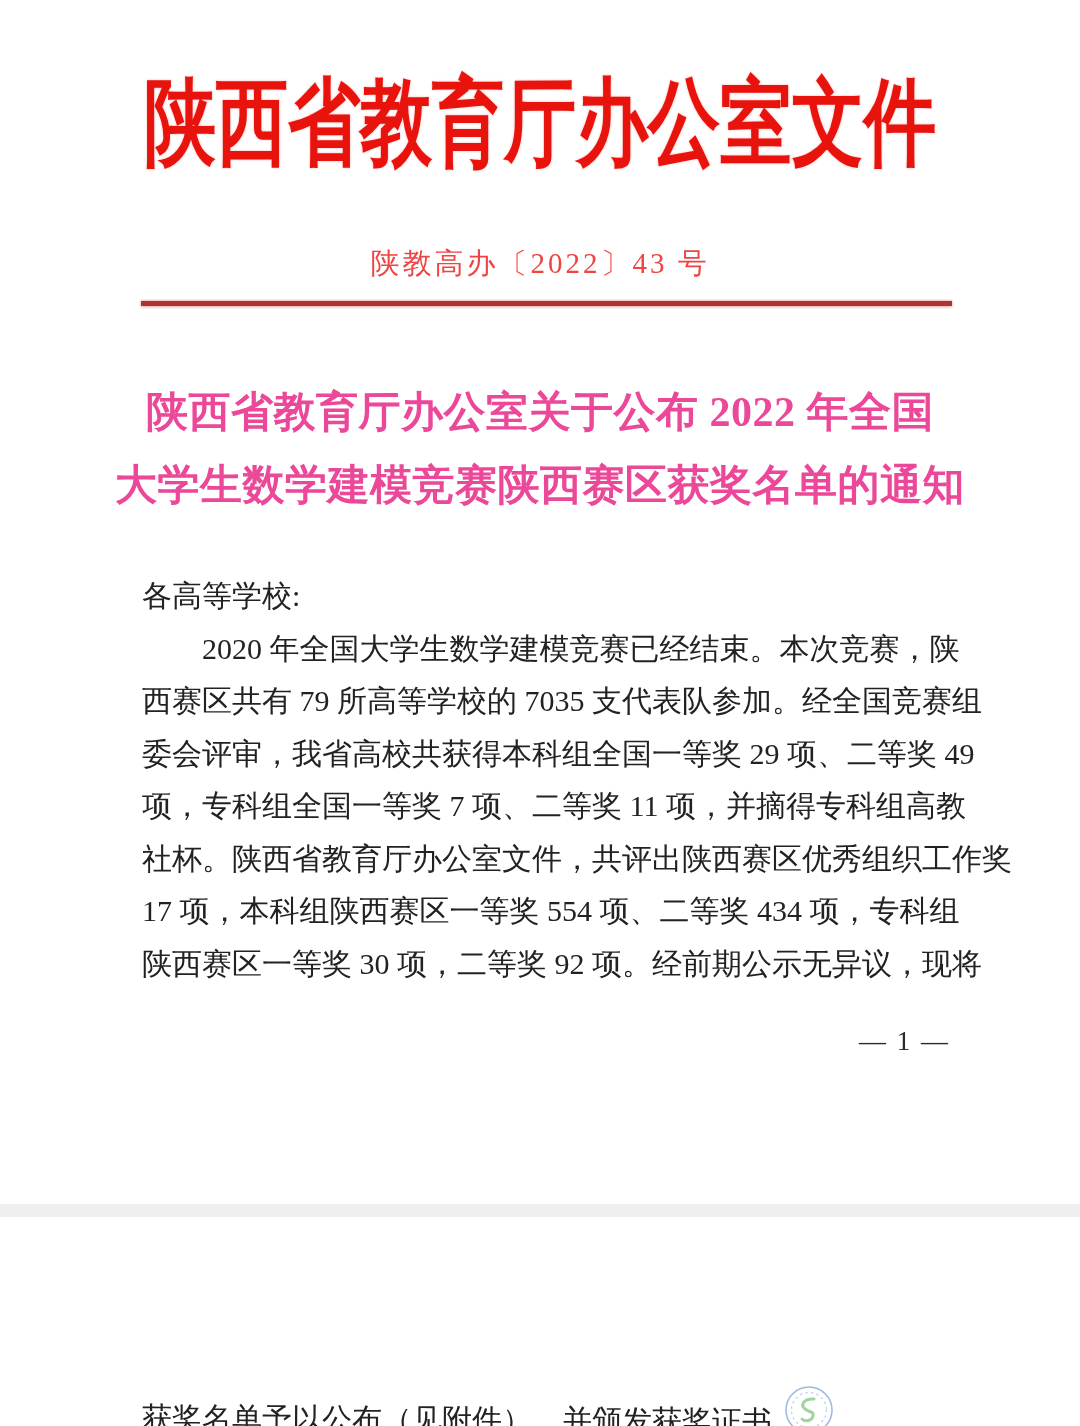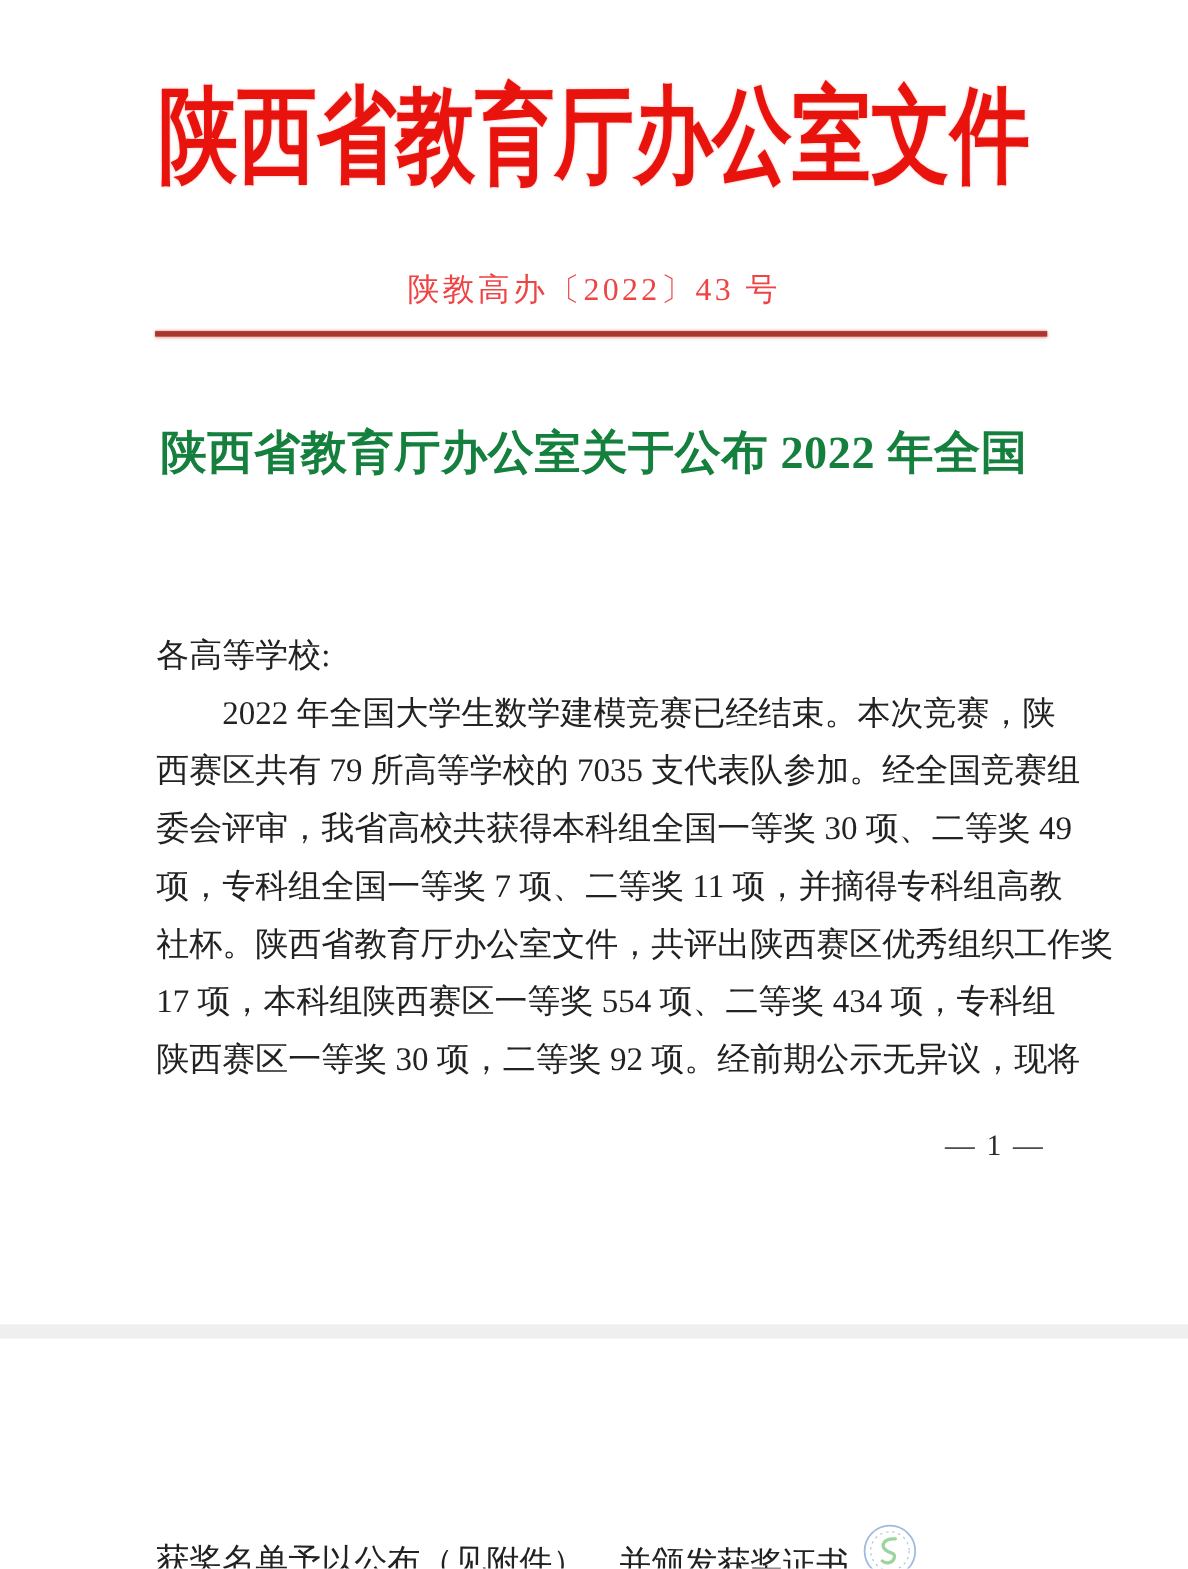--- a/index.html
+++ b/index.html
@@ -29,21 +29,21 @@
   
   .red-rule {
     position:absolute; top:287px; left:141px; width:811px; height:5px;
     background:#aa3631;
     box-shadow:0 1px 3px rgba(201,90,80,0.55), 0 -1px 2px rgba(201,90,80,0.35);
   }
 
   
   .doc-title {
     position:absolute; top:362px; left:65px; width:950px;
-    text-align:center; font-size:42px; font-weight:bold; color:#15803d;
+    text-align:center; font-size:42px; font-weight:bold; color:#ec4899;
     line-height:73px; letter-spacing:0.5px;
   }
 
   
   .body-block {
     position:absolute; top:556px; left:142px; width:810px;
     font-size:30px; color:#222;
   }
   .body-line {
     height:52.5px; line-height:52.5px; white-space:nowrap;
@@ -83,27 +83,28 @@
 <div class="page">
 
   <div class="letterhead">陕西省教育厅办公室文件</div>
 
   <div class="doc-number">陕教高办〔2022〕43 号</div>
 
   <div class="red-rule"></div>
 
   <div class="doc-title">
     <div>陕西省教育厅办公室关于公布 2022 年全国</div>
+    <div>大学生数学建模竞赛陕西赛区获奖名单的通知</div>
   </div>
 
   <div class="body-block">
     <div class="body-line salutation">各高等学校:</div>
-    <div class="body-line indent">2022 年全国大学生数学建模竞赛已经结束。本次竞赛，陕</div>
+    <div class="body-line indent">2020 年全国大学生数学建模竞赛已经结束。本次竞赛，陕</div>
     <div class="body-line">西赛区共有 79 所高等学校的 7035 支代表队参加。经全国竞赛组</div>
-    <div class="body-line">委会评审，我省高校共获得本科组全国一等奖 30 项、二等奖 49</div>
+    <div class="body-line">委会评审，我省高校共获得本科组全国一等奖 29 项、二等奖 49</div>
     <div class="body-line">项，专科组全国一等奖 7 项、二等奖 11 项，并摘得专科组高教</div>
     <div class="body-line">社杯。陕西省教育厅办公室文件，共评出陕西赛区优秀组织工作奖</div>
     <div class="body-line">17 项，本科组陕西赛区一等奖 554 项、二等奖 434 项，专科组</div>
     <div class="body-line">陕西赛区一等奖 30 项，二等奖 92 项。经前期公示无异议，现将</div>
   </div>
 
   <div class="page-number">— 1 —</div>
 
   <div class="page-separator"></div>
 

